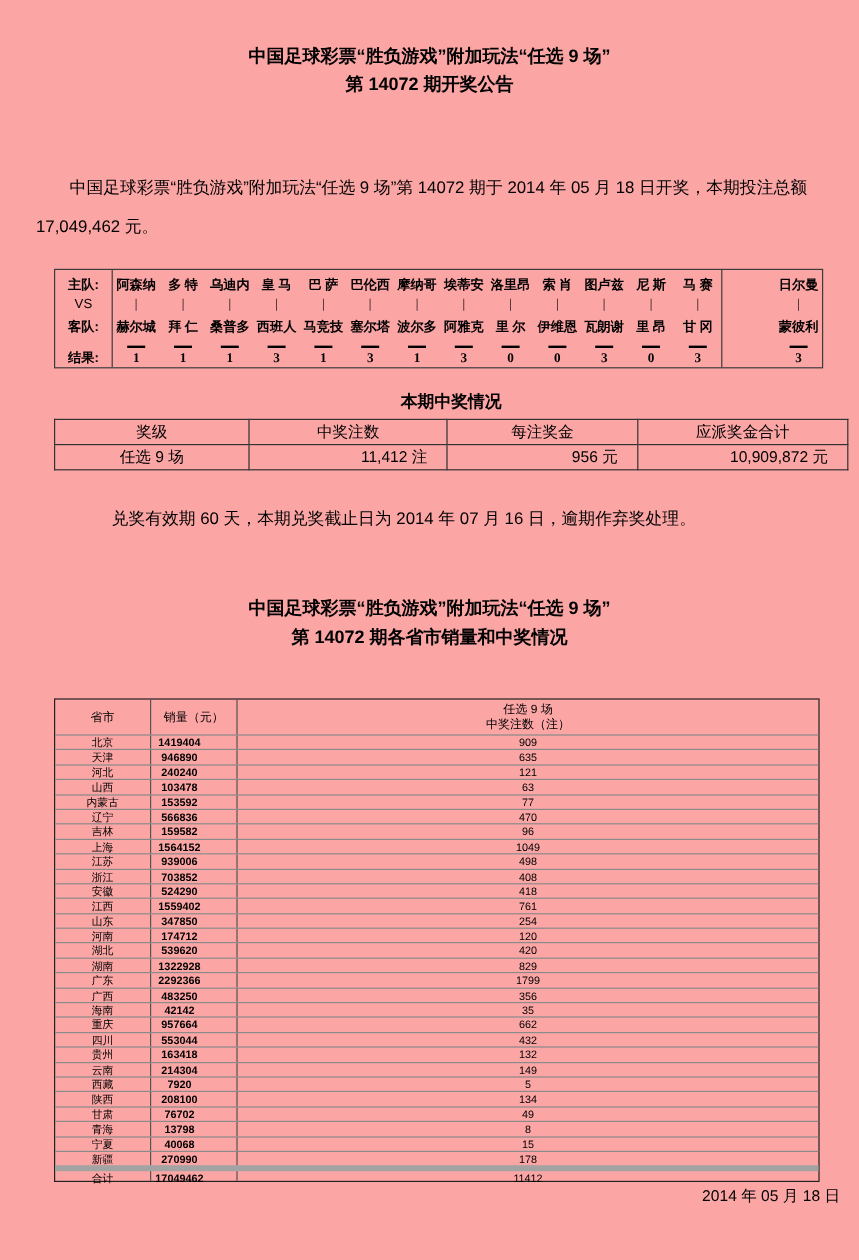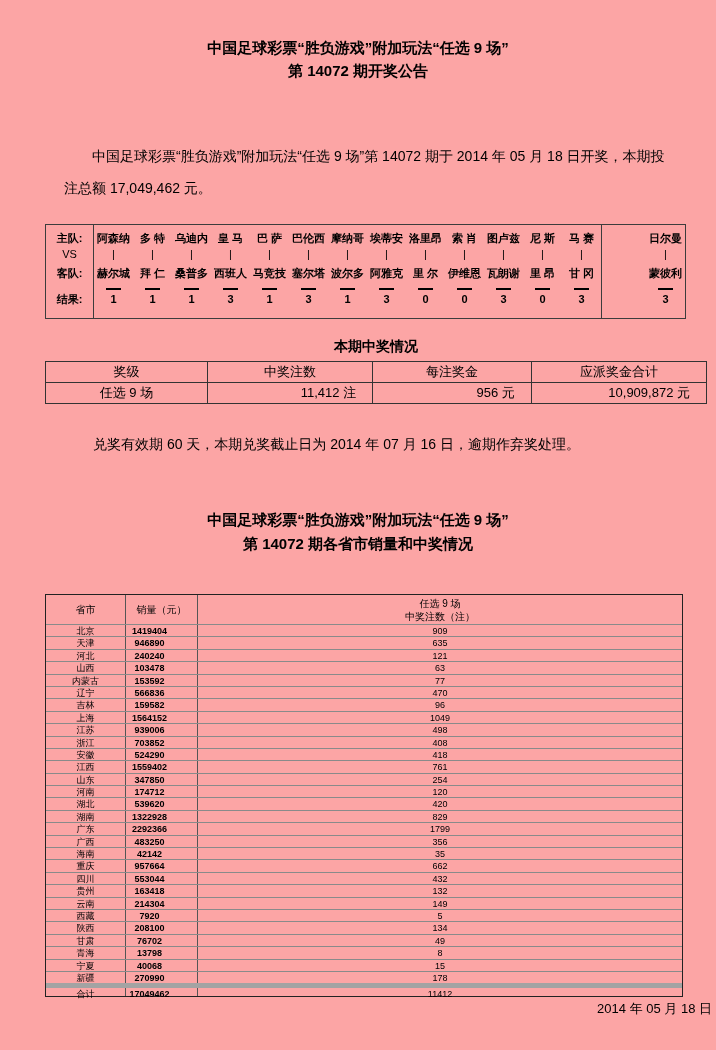--- a/index.html
+++ b/index.html
@@ -6,25 +6,25 @@
   html, body { background: #fff; }
   body {
     width: 716px; height: 1050px;
     font-family: "Liberation Sans", "DejaVu Sans", sans-serif;
     color: #000;
   }
   .page { position: relative; width: 716px; height: 1050px; overflow: hidden; background: #fca5a5; }
 
   .main-title { margin-top: 36px; text-align: center; font-size: 15px; font-weight: 700; line-height: 23px; }
 
-  .intro { margin: 58px 40px 0 64px; font-size: 14px; line-height: 32px; text-indent: 28px; font-weight: 400; }
+  .intro { margin: 58px 40px 0 30px; font-size: 14px; line-height: 32px; text-indent: 28px; font-weight: 400; }
 
   
   .match-table {
-    margin: 20px 0 0 45px; width: 641px; height: 95px;
+    margin: 20px 0 0 45px; width: 641px; height: 83px;
     border: 1px solid #3c3c3c; display: flex; font-size: 11px; font-weight: 700;
   }
   .mt-labels { width: 48px; border-right: 1px solid #3c3c3c; display: flex; flex-direction: column; }
   .match-col { flex: 1; display: flex; flex-direction: column; text-align: center; }
   .match-col:last-child { border-left: 1px solid #3c3c3c; padding-left: 44px; }
   .c-home   { height: 21px; line-height: 26px; text-align: center; }
   .c-vs     { height: 18px; line-height: 16px; text-align: center; font-weight: 400; }
   .c-away   { height: 20px; line-height: 18px; text-align: center; }
   .c-dash   { height: 9px; }
   .c-result { height: 13px; line-height: 12px; text-align: center; }
@@ -51,21 +51,21 @@
   .pt-c2 { width: 72px; border-right: 1px solid #555; }
   .pt-c3 { flex: 1; }
   .pt-header .pt-c1, .pt-header .pt-c2 { display: flex; align-items: center; justify-content: center; font-size: 10px; }
   .pt-header .pt-c3 { text-align: center; padding-top: 2px; font-size: 10px; line-height: 13px; }
   .p-row { display: flex; height: 12.4px; line-height: 12.2px; border-top: 1px solid #8a8a8a; }
   .p-row .pt-c1 { text-align: center; }
   .p-row .pt-c2 { text-align: center; padding-right: 24px; font-weight: bold; }
   .p-row .pt-c3 { text-align: center; }
   .p-row.total { border-top: 5px solid #a3a3a3; }
 
-  .footer-date { margin-top: 3px; padding-right: 4px; text-align: right; font-size: 13px; }
+  .footer-date { margin-top: 3px; padding-right: 16px; text-align: right; font-size: 13px; }
 </style>
 </head>
 <body>
 
 <div class="page">
 
   <div class="main-title">
     <div>中国足球彩票“胜负游戏”附加玩法“任选 9 场”</div>
     <div>第 14072 期开奖公告</div>
   </div>
@@ -73,21 +73,21 @@
   <p class="intro">中国足球彩票“胜负游戏”附加玩法“任选 9 场”第 14072 期于 2014 年 05 月 18 日开奖，本期投注总额 17,049,462 元。</p>
 
   <div class="match-table">
     <div class="mt-labels">
       <div class="c-home">主队:</div>
       <div class="c-vs">VS</div>
       <div class="c-away">客队:</div>
       <div class="c-dash"></div>
       <div class="c-result">结果:</div>
     </div>
-    <div style="display:flex; flex:1;">
+    <div style="display:flex; flex:1;font-family:Liberation Serif, serif;">
 
         <div class="match-col">
           <div class="c-home">阿森纳</div>
           <div class="c-vs">|</div>
           <div class="c-away">赫尔城</div>
           <div class="c-dash">
             <div class="dash-mark"></div>
           </div>
           <div class="c-result">1</div>
         </div>

